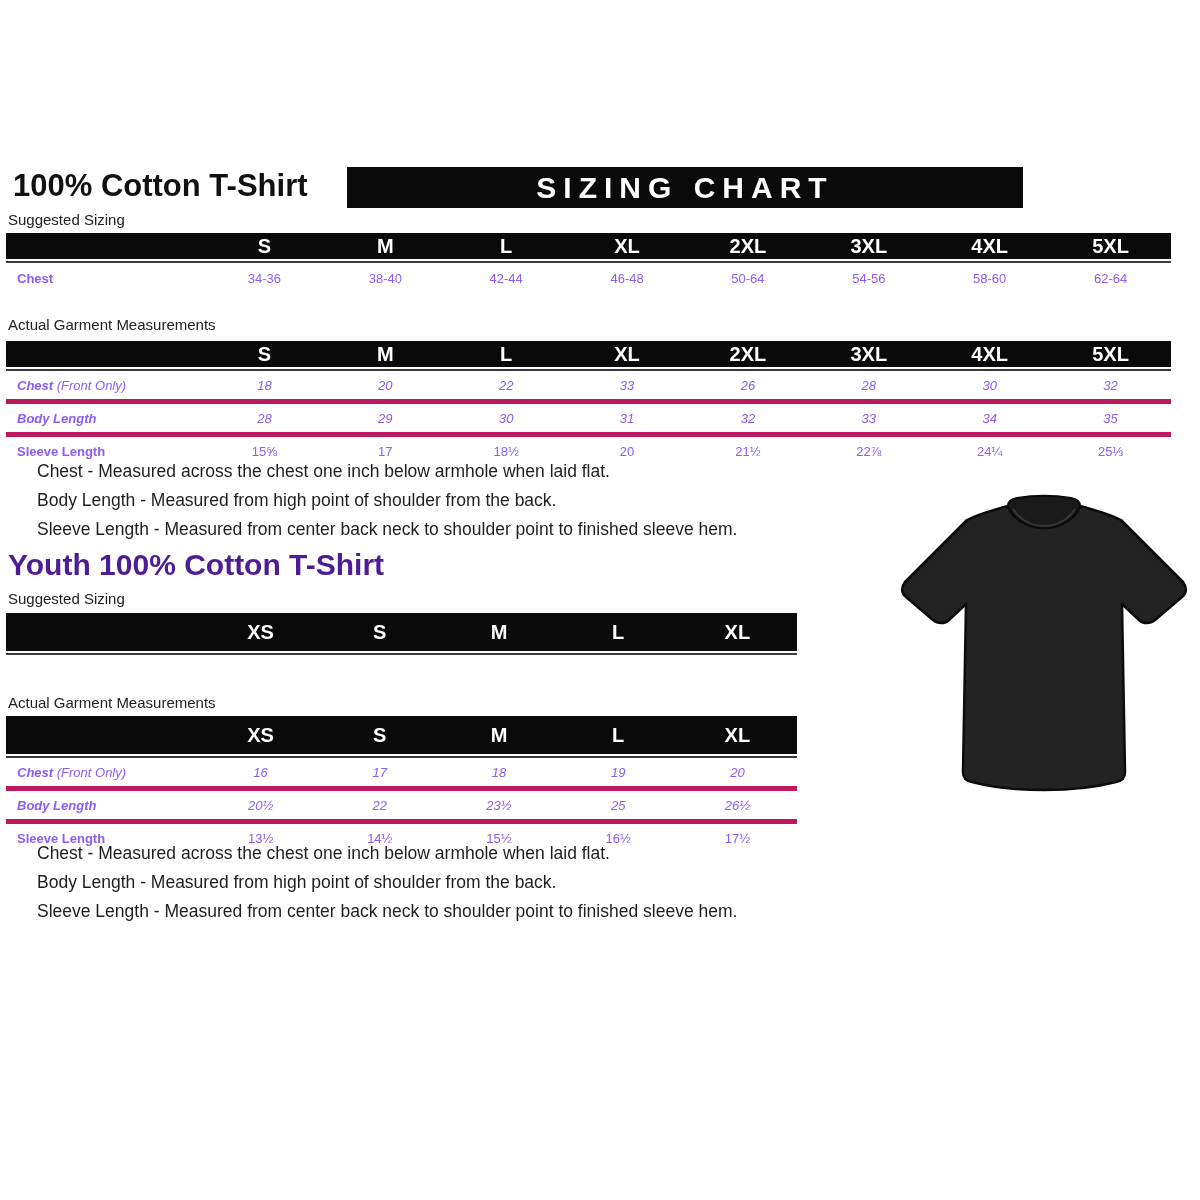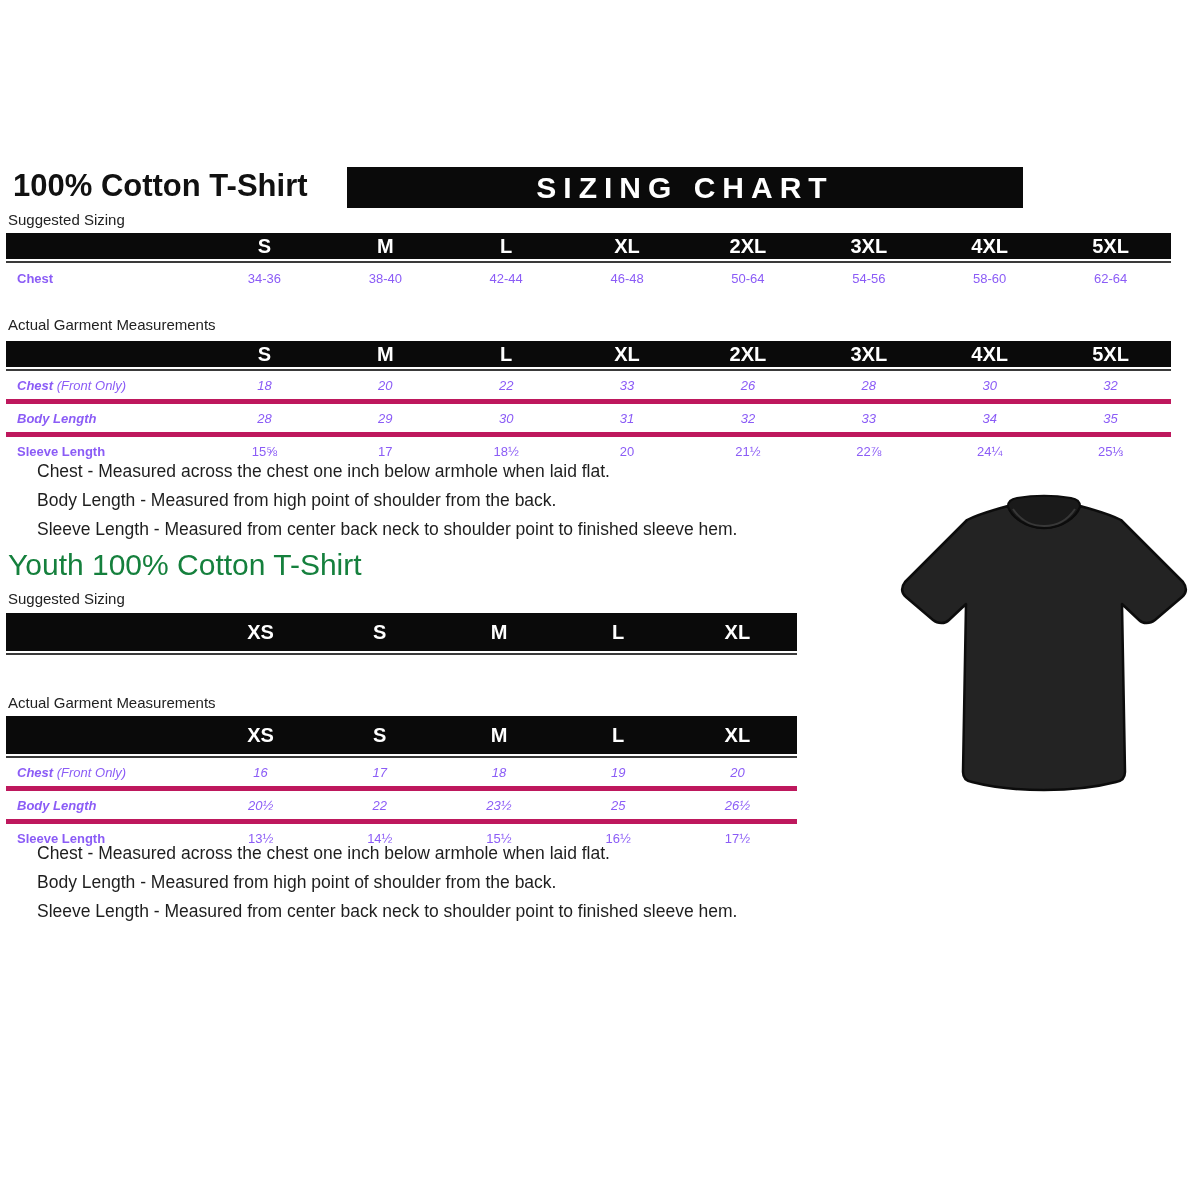--- a/index.html
+++ b/index.html
@@ -1,21 +1,21 @@
 <!DOCTYPE html>
 <html><head>
 <meta charset="utf-8">
 <style>
   html,body{margin:0;padding:0;background:#fff;}
   .canvas{
     position:relative;width:1200px;height:1200px;background:#ffffff;overflow:hidden;
     font-family:"Liberation Sans","DejaVu Sans",sans-serif;color:#1c1c1c;
   }
   .title{position:absolute;left:13px;top:168px;font-size:31px;font-weight:700;color:#111;white-space:nowrap;}
-  .youth-title{position:absolute;left:8px;top:548px;font-size:30px;font-weight:400;color:#15803d;white-space:nowrap;}
+  .youth-title{position:absolute;left:8px;top:548px;font-size:30px;font-weight:700;color:#4c1d95;white-space:nowrap;}
   .banner{
     position:absolute;left:347px;top:167px;width:676px;height:41px;background:#0a0a0a;
     display:flex;align-items:center;justify-content:center;text-align:right;
   }
   .banner span{color:#fff;font-weight:700;font-size:30px;letter-spacing:7px;white-space:nowrap;}
   .sec-label{position:absolute;left:8px;font-size:15px;color:#222;white-space:nowrap;}
 
   .tbl{position:absolute;left:6px;}
   .tbl-a{width:1165px;}
   .tbl-y{width:791px;}

